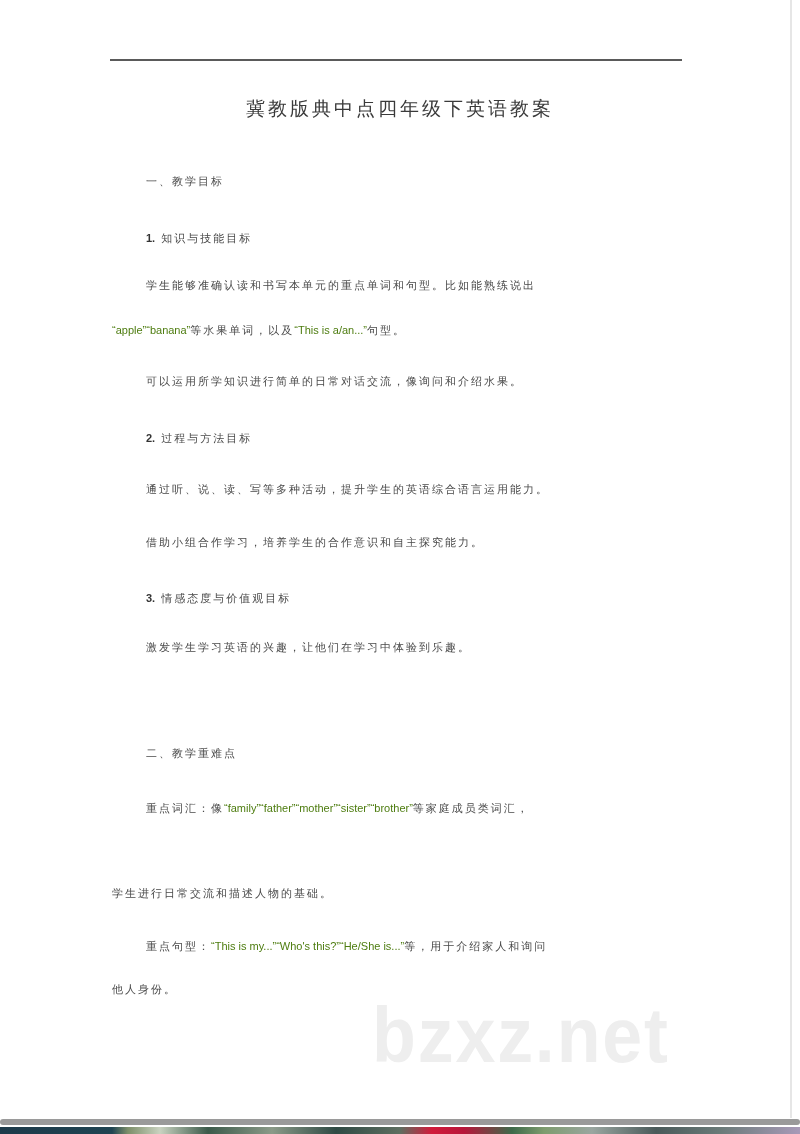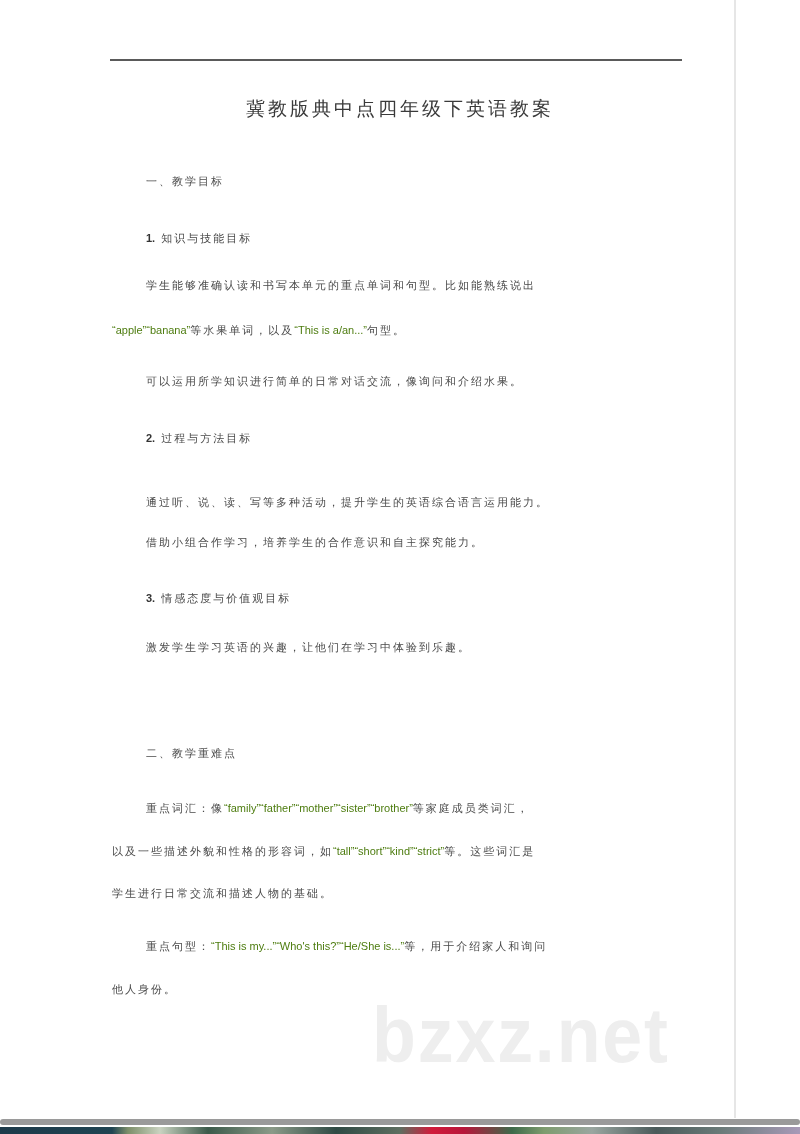--- a/index.html
+++ b/index.html
@@ -12,21 +12,21 @@
     }
     body {
       position: relative;
       font-family: "DejaVu Sans", "Liberation Sans", sans-serif;
       color: #444444;
     }
     .page {
       position: absolute;
       left: 0;
       top: 0;
-      width: 736px;
+      width: 792px;
       height: 1118px;
       background: #ffffff;
     }
     .top-rule {
       position: absolute;
       left: 110px;
       top: 59px;
       width: 572px;
       height: 0;
       border-top: 2px solid #5a5a5a;
@@ -116,34 +116,33 @@
   <div class="line indent" style="top:228px"><span class="num">1.</span><span>知识与技能目标</span></div>
 
   <div class="line indent" style="top:276px">学生能够准确认读和书写本单元的重点单词和句型。比如能熟练说出</div>
 
   <div class="line" style="top:320px"><span class="en">“apple”“banana”</span><span>等水果单词，以及</span><span class="en">“This is a/an...”</span><span>句型。</span></div>
 
   <div class="line indent" style="top:372px">可以运用所学知识进行简单的日常对话交流，像询问和介绍水果。</div>
 
   <div class="line indent" style="top:428px"><span class="num">2.</span><span>过程与方法目标</span></div>
 
-  <div class="line indent" style="top:493px">通过听、说、读、写等多种活动，提升学生的英语综合语言运用能力。</div>
+  <div class="line indent" style="top:480px">通过听、说、读、写等多种活动，提升学生的英语综合语言运用能力。</div>
 
   <div class="line indent" style="top:533px">借助小组合作学习，培养学生的合作意识和自主探究能力。</div>
 
   <div class="line indent" style="top:588px"><span class="num">3.</span><span>情感态度与价值观目标</span></div>
 
   <div class="line indent" style="top:638px">激发学生学习英语的兴趣，让他们在学习中体验到乐趣。</div>
 
 
   <div class="line indent" style="top:744px">二、教学重难点</div>
 
   <div class="line indent" style="top:798px"><span>重点词汇：像</span><span class="en">“family”“father”“mother”“sister”“brother”</span><span>等家庭成员类词汇，</span></div>
 
-  <div class="line" style="top:841px"><span>以及一些描述外貌和性格的形容词，如</span><span class="en">“tall”“short”“kind”“strict”</span><span>等。这些词汇是</span></div>
 
   <div class="line" style="top:884px">学生进行日常交流和描述人物的基础。</div>
 
   <div class="line indent" style="top:936px"><span>重点句型：</span><span class="en">“This is my...”“Who's this?”“He/She is...”</span><span>等，用于介绍家人和询问</span></div>
 
   <div class="line" style="top:980px">他人身份。</div>
 
   <div class="watermark">bzxz.net</div>
   <div class="right-edge"></div>
 </div>

